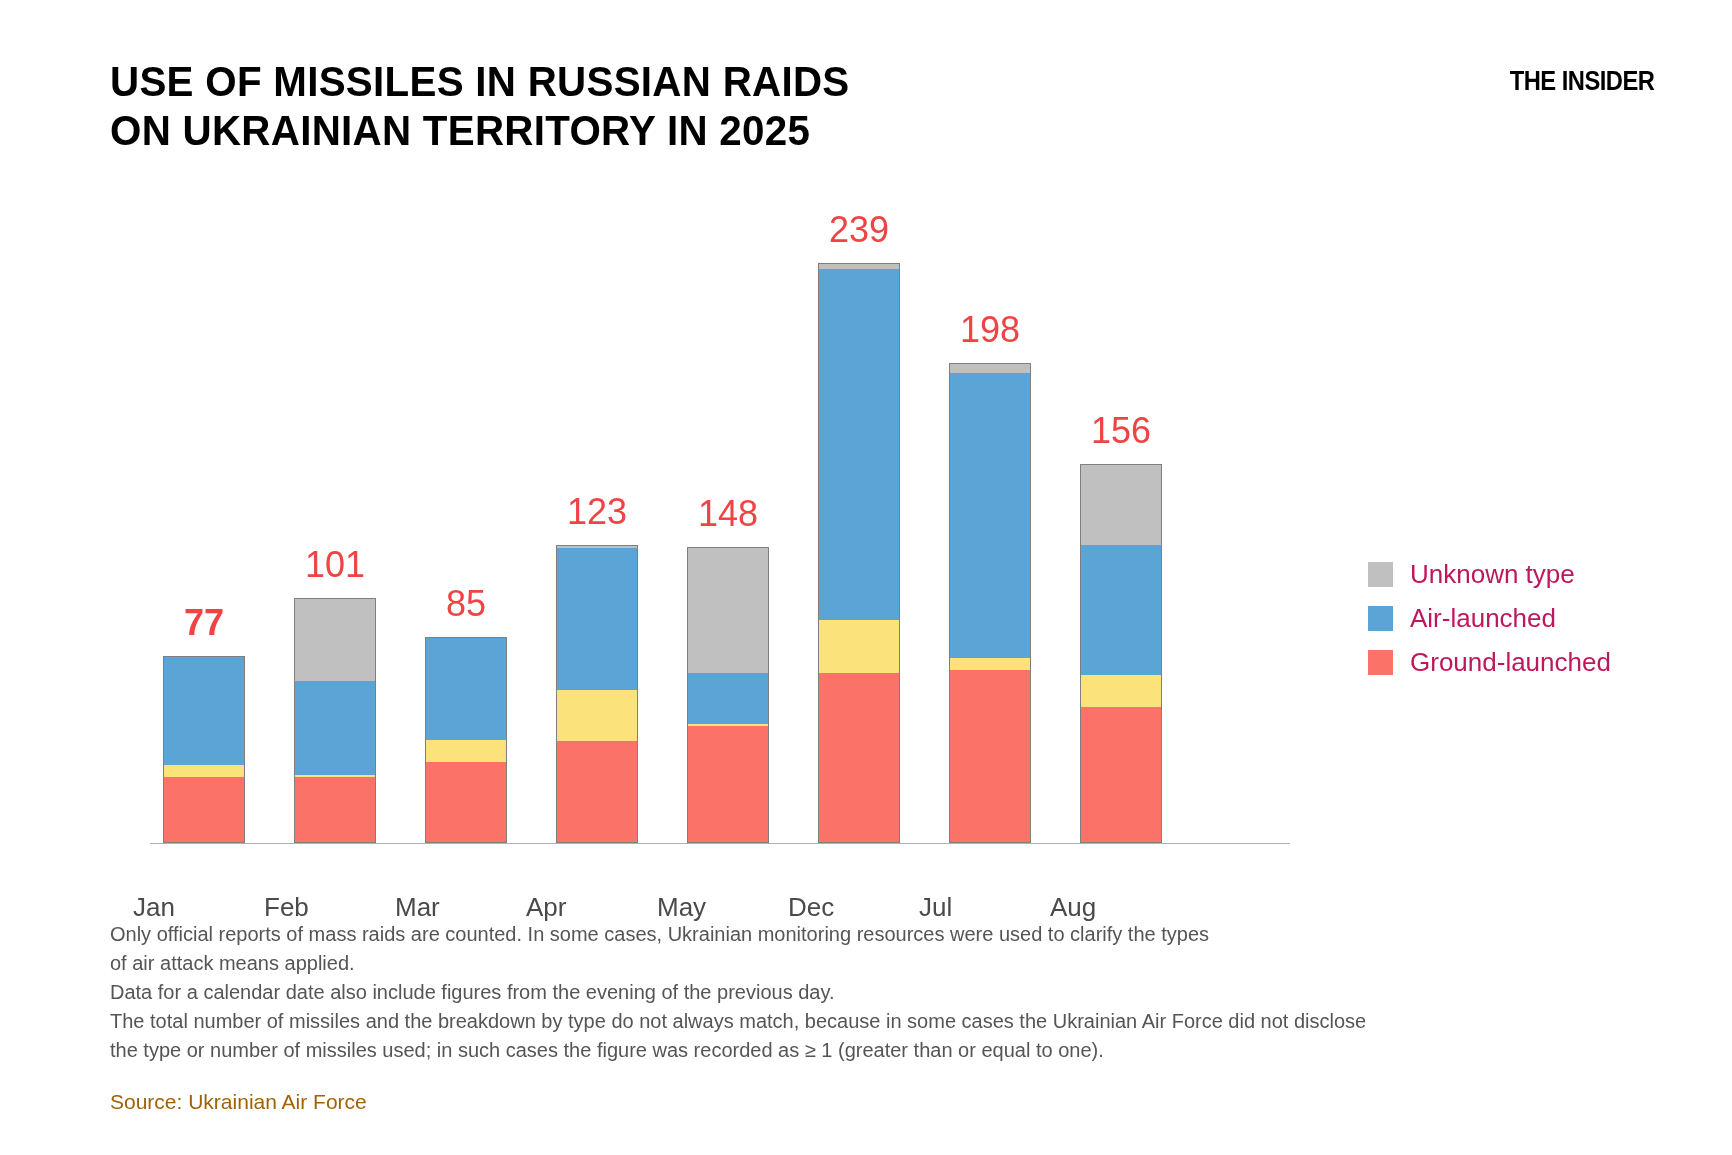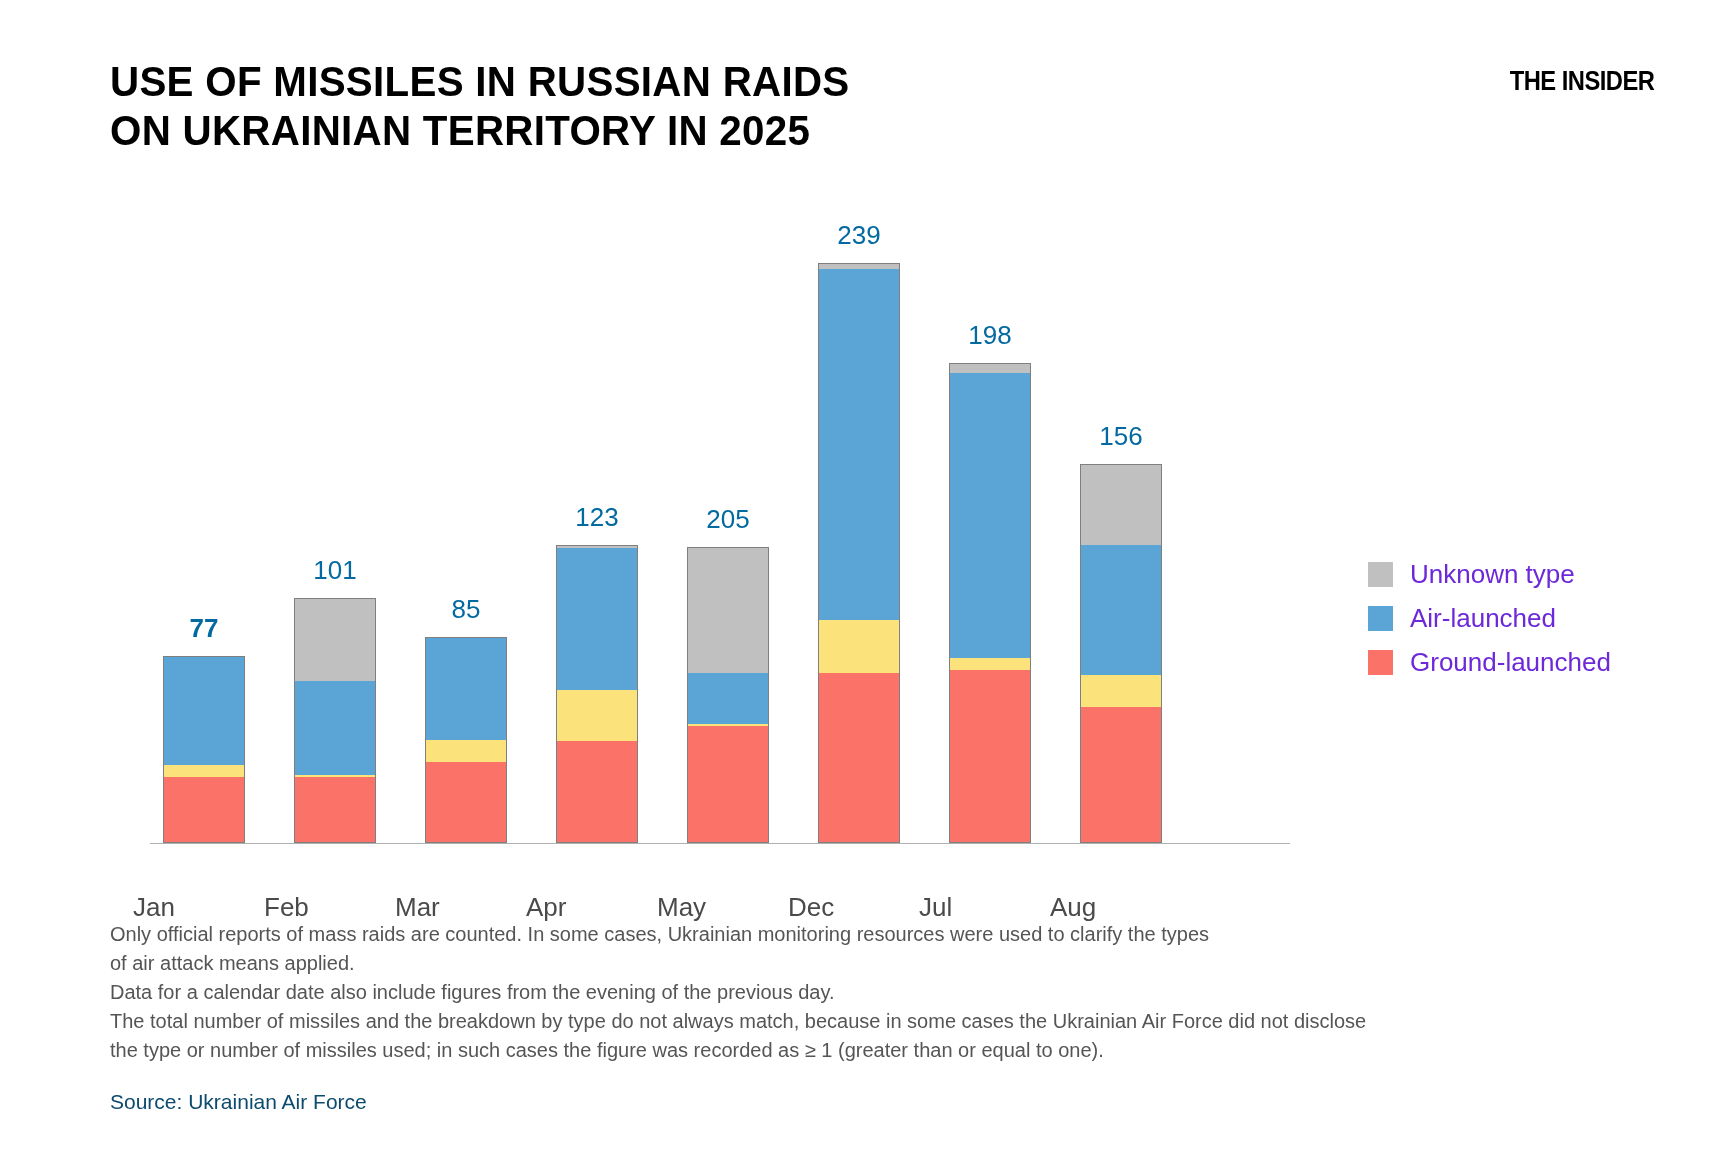--- a/index.html
+++ b/index.html
@@ -92,22 +92,22 @@
   .seg-unknown { background: #c0c0c0; }
   .seg-air     { background: #5ba4d6; }
   .seg-sea     { background: #fbe27a; }
   .seg-ground  { background: #fa7268; }
 
   .bar-total {
     position: absolute;
     left: -30px;
     width: 142px;
     text-align: center;
-    font-size: 26px;
-    color: #0369a1;
+    font-size: 36px;
+    color: #ef4444;
   }
   .x-label {
     position: absolute;
     top: 892px;
     width: 142px;
     margin-left: -30px;
     text-align: left;
     font-size: 26px;
     color: #4a4a4a;
   }
@@ -124,41 +124,41 @@
     height: 44px;
   }
   .legend-swatch {
     width: 25px;
     height: 25px;
     margin-right: 17px;
     flex: 0 0 auto;
   }
   .legend-label {
     font-size: 26px;
-    color: #6d28d9;
+    color: #be185d;
     white-space: nowrap;
   }
 
   
   .footnotes {
     position: absolute;
     left: 110px;
     top: 920px;
     width: 1520px;
   }
   .footnote-line {
     font-size: 20px;
     line-height: 29px;
     color: #555555;
     white-space: pre-wrap;
   }
   .source {
     font-size: 21px;
     line-height: 29px;
-    color: #0c4a6e;
+    color: #a16207;
     margin-top: 22px;
   }
 </style>
 </head>
 <body>
 
 <div class="header">
   <div class="title">USE OF MISSILES IN RUSSIAN RAIDS
 ON UKRAINIAN TERRITORY IN 2025</div>
   <div class="logo">THE INSIDER</div>
@@ -200,21 +200,21 @@
         </div>
         <div class="bar-total" style="bottom: 310.449px;">123</div>
       </div>
       <div class="bar-group" style="left: 537px;">
         <div class="bar" style="height: 296.023px;">
           <div class="seg seg-unknown" style="height: 126.174px;"></div>
           <div class="seg seg-air" style="height: 50.9547px;"></div>
           <div class="seg seg-sea" style="height: 2.42641px;"></div>
           <div class="seg seg-ground" style="height: 116.468px;"></div>
         </div>
-        <div class="bar-total" style="bottom: 308.023px;">205</div>
+        <div class="bar-total" style="bottom: 308.023px;">148</div>
       </div>
       <div class="bar-group" style="left: 668px;">
         <div class="bar" style="height: 579.913px;">
           <div class="seg seg-unknown" style="height: 4.85283px;"></div>
           <div class="seg seg-air" style="height: 351.83px;"></div>
           <div class="seg seg-sea" style="height: 53.3811px;"></div>
           <div class="seg seg-ground" style="height: 169.849px;"></div>
         </div>
         <div class="bar-total" style="bottom: 591.913px;">239</div>
       </div>

